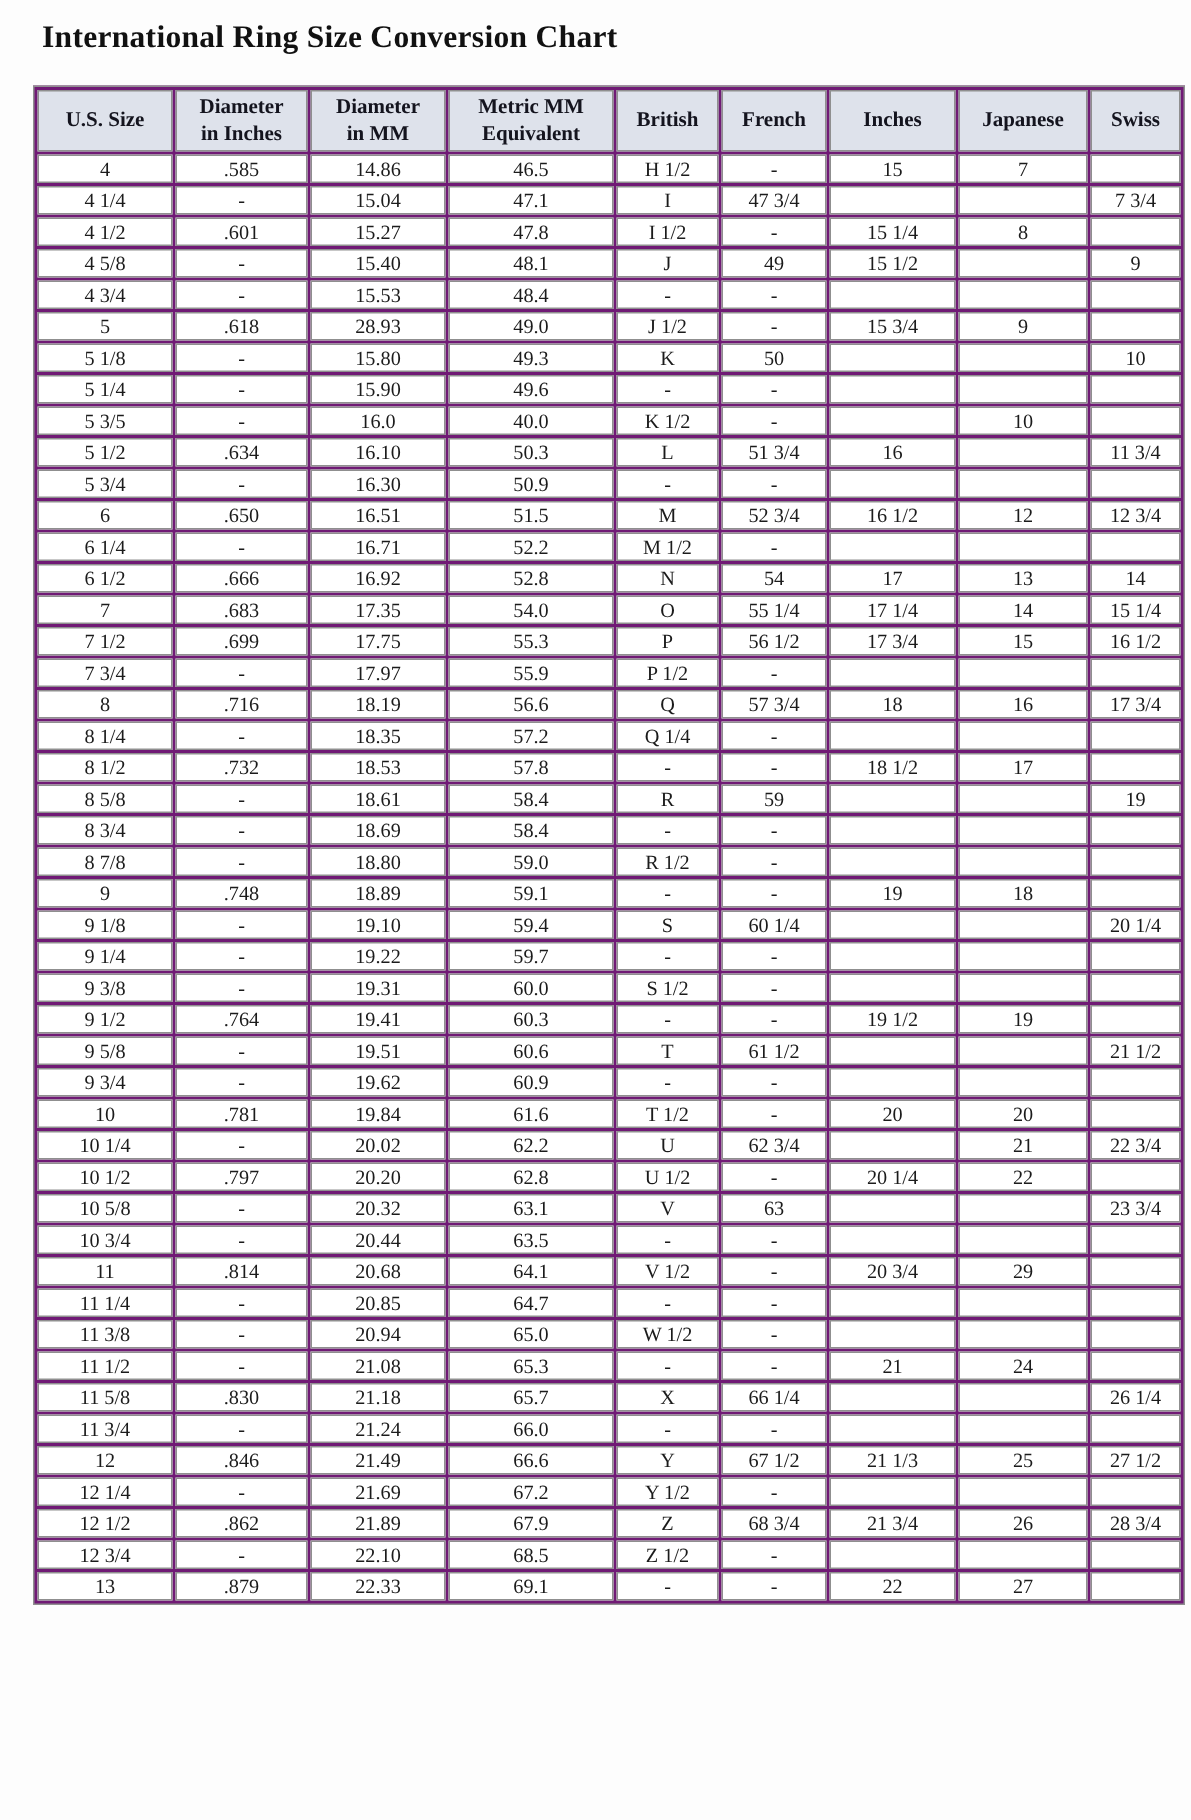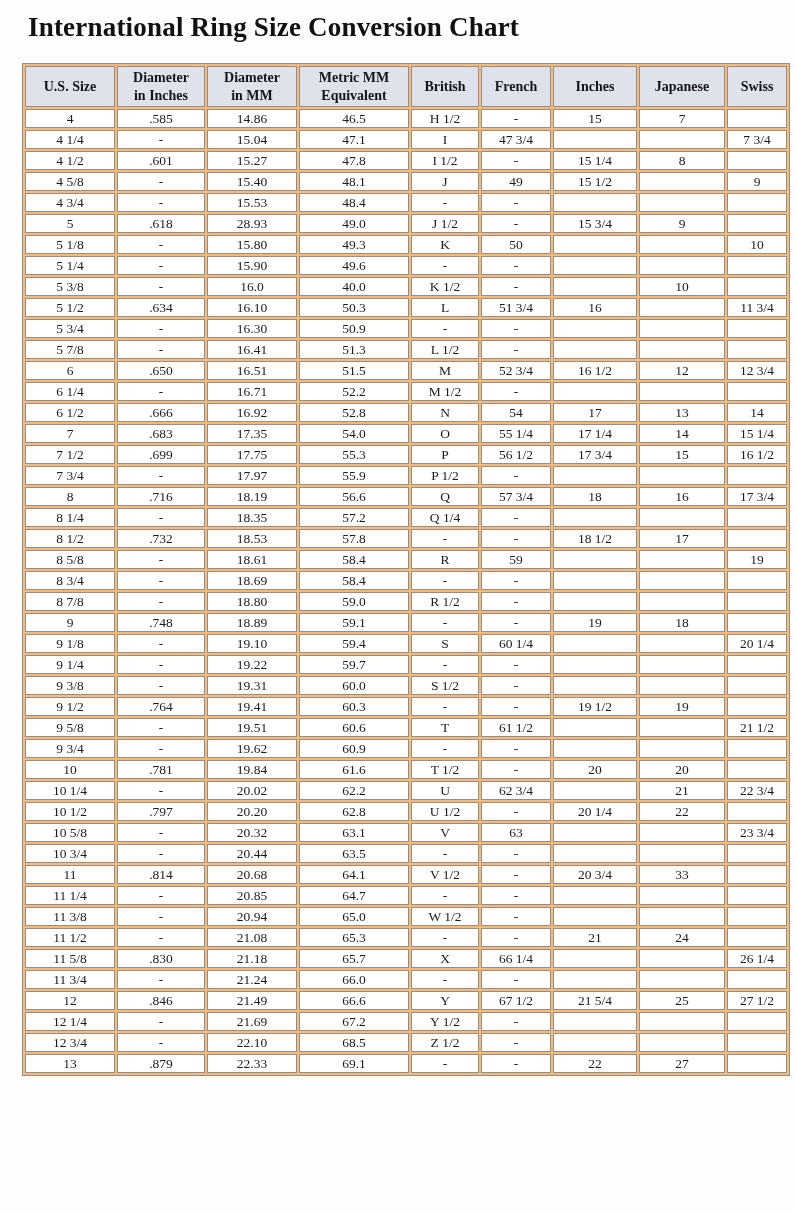--- a/index.html
+++ b/index.html
@@ -16,34 +16,34 @@
     font-family:"Liberation Serif","DejaVu Serif",serif;
     color:var(--text);
     overflow:hidden;
   }
   .page{
     width:794px;
     height:1213px;
     position:relative;
   }
   .page-title{
-    font-size:27px;
+    font-size:21px;
     font-weight:bold;
     letter-spacing:0.2px;
     margin:12px 0 0 28px;
     color:#111;
   }
   table.ring-table{
     table-layout:fixed;
     width:750px;
     margin:20px 0 0 22px;
     border-collapse:separate;
     border-spacing:2px;
     border:1px solid var(--border);
-    background:#fdba74;
+    background:#701a75;
   }
   table.ring-table th,
   table.ring-table td{
     border:1px solid var(--border);
     text-align:center;
     vertical-align:middle;
     overflow:hidden;
   }
   table.ring-table th{
     background:var(--header-bg);
@@ -191,21 +191,21 @@
           <td>-</td>
           <td>15.90</td>
           <td>49.6</td>
           <td>-</td>
           <td>-</td>
           <td></td>
           <td></td>
           <td></td>
         </tr>
         <tr>
-          <td>5 3/8</td>
+          <td>5 3/5</td>
           <td>-</td>
           <td>16.0</td>
           <td>40.0</td>
           <td>K 1/2</td>
           <td>-</td>
           <td></td>
           <td>10</td>
           <td></td>
         </tr>
         <tr>
@@ -218,31 +218,20 @@
           <td>16</td>
           <td></td>
           <td>11 3/4</td>
         </tr>
         <tr>
           <td>5 3/4</td>
           <td>-</td>
           <td>16.30</td>
           <td>50.9</td>
           <td>-</td>
-          <td>-</td>
-          <td></td>
-          <td></td>
-          <td></td>
-        </tr>
-        <tr>
-          <td>5 7/8</td>
-          <td>-</td>
-          <td>16.41</td>
-          <td>51.3</td>
-          <td>L 1/2</td>
           <td>-</td>
           <td></td>
           <td></td>
           <td></td>
         </tr>
         <tr>
           <td>6</td>
           <td>.650</td>
           <td>16.51</td>
           <td>51.5</td>
@@ -506,21 +495,21 @@
           <td></td>
         </tr>
         <tr>
           <td>11</td>
           <td>.814</td>
           <td>20.68</td>
           <td>64.1</td>
           <td>V 1/2</td>
           <td>-</td>
           <td>20 3/4</td>
-          <td>33</td>
+          <td>29</td>
           <td></td>
         </tr>
         <tr>
           <td>11 1/4</td>
           <td>-</td>
           <td>20.85</td>
           <td>64.7</td>
           <td>-</td>
           <td>-</td>
           <td></td>
@@ -571,34 +560,45 @@
           <td></td>
           <td></td>
         </tr>
         <tr>
           <td>12</td>
           <td>.846</td>
           <td>21.49</td>
           <td>66.6</td>
           <td>Y</td>
           <td>67 1/2</td>
-          <td>21 5/4</td>
+          <td>21 1/3</td>
           <td>25</td>
           <td>27 1/2</td>
         </tr>
         <tr>
           <td>12 1/4</td>
           <td>-</td>
           <td>21.69</td>
           <td>67.2</td>
           <td>Y 1/2</td>
           <td>-</td>
           <td></td>
           <td></td>
           <td></td>
+        </tr>
+        <tr>
+          <td>12 1/2</td>
+          <td>.862</td>
+          <td>21.89</td>
+          <td>67.9</td>
+          <td>Z</td>
+          <td>68 3/4</td>
+          <td>21 3/4</td>
+          <td>26</td>
+          <td>28 3/4</td>
         </tr>
         <tr>
           <td>12 3/4</td>
           <td>-</td>
           <td>22.10</td>
           <td>68.5</td>
           <td>Z 1/2</td>
           <td>-</td>
           <td></td>
           <td></td>

